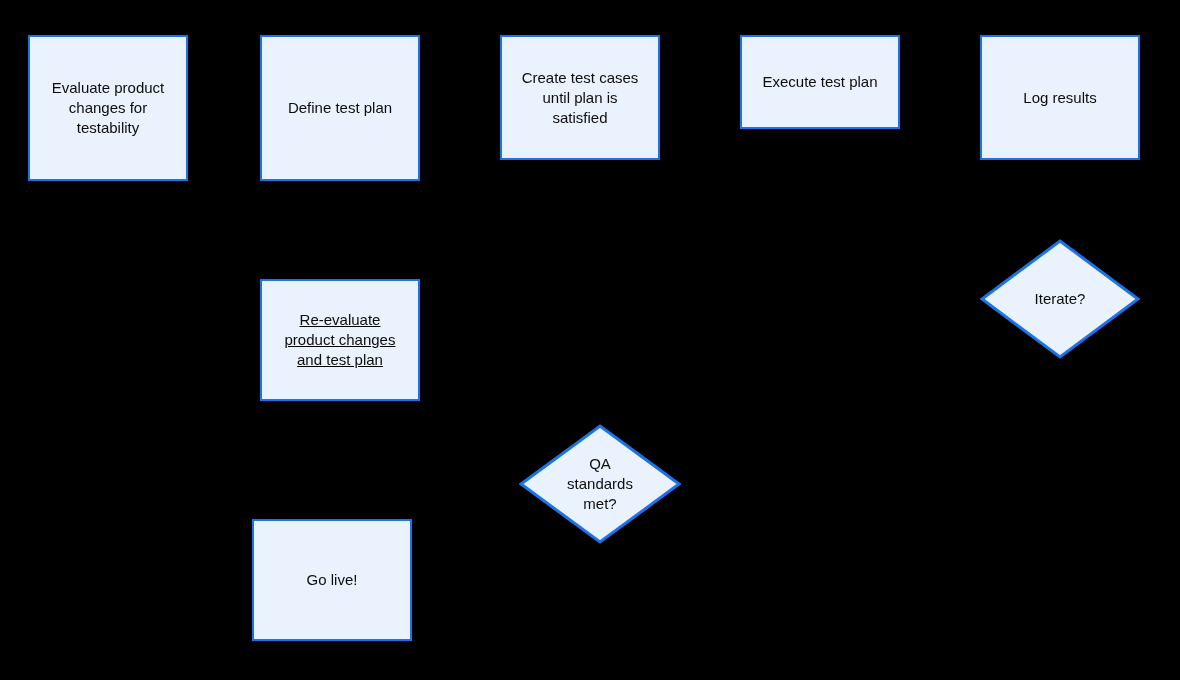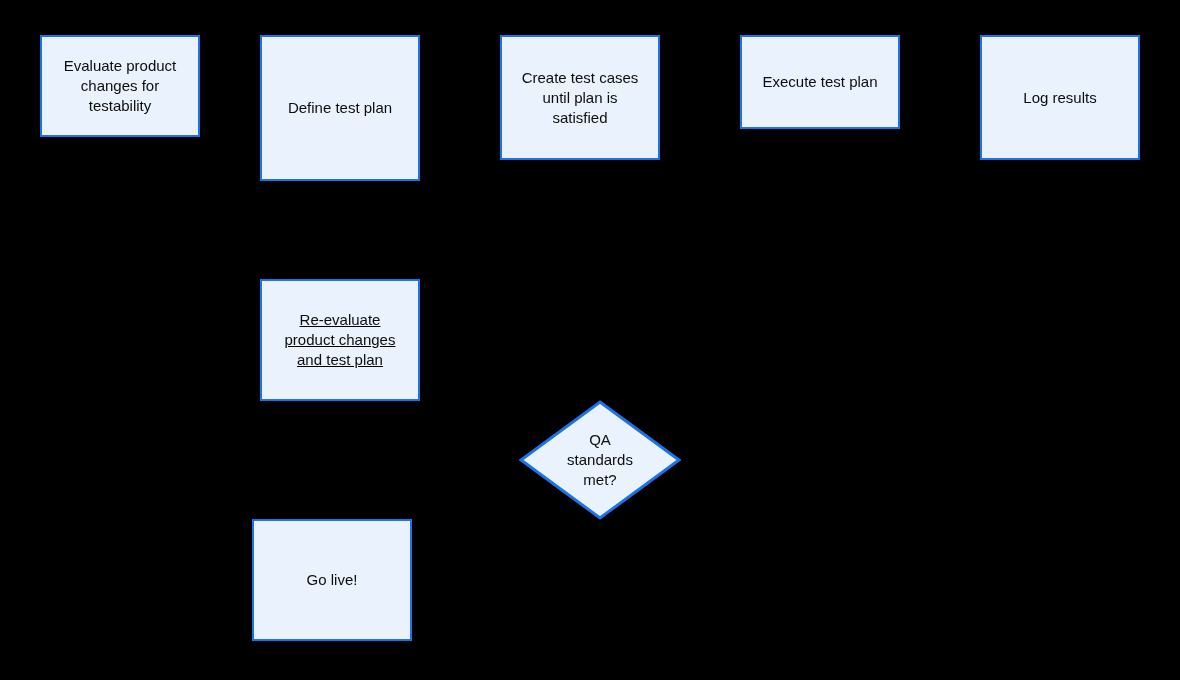--- a/index.html
+++ b/index.html
@@ -81,21 +81,21 @@
       <line x1="980" y1="299" x2="820" y2="299"></line>
       <line x1="820" y1="299" x2="820" y2="397"></line>
       <line x1="740" y1="460" x2="683" y2="460"></line>
       <line x1="519" y1="460" x2="340" y2="460"></line>
       <line x1="340" y1="460" x2="340" y2="403"></line>
       <line x1="340" y1="277" x2="340" y2="162"></line>
       <line x1="340" y1="460" x2="340" y2="517"></line>
     </g>
   </svg>
 
-  <div class="node process" style="left:40px; top:35px; width:160px; height:102px;">
+  <div class="node process" style="left:28px; top:35px; width:160px; height:146px;">
     <span class="node-label">Evaluate product
 changes for
 testability</span>
   </div>
 
   <div class="node process" style="left:260px; top:35px; width:160px; height:146px;justify-content:center;">
     <span class="node-label">Define test plan</span>
   </div>
 
   <div class="node process" style="left:500px; top:35px; width:160px; height:125px;">
@@ -105,29 +105,35 @@
   </div>
 
   <div class="node process" style="left:740px; top:35px; width:160px; height:94px;">
     <span class="node-label">Execute test plan</span>
   </div>
 
   <div class="node process" style="left:980px; top:35px; width:160px; height:125px;">
     <span class="node-label">Log results</span>
   </div>
 
+  <div class="node decision" style="left:980px; top:239px; width:160px; height:120px;">
+    <svg class="diamond-shape" viewBox="0 0 160 120" preserveAspectRatio="none">
+      <polygon points="80,2 158,60 80,118 2,60" fill="#eaf2fd" stroke="#1a73e8" stroke-width="3"></polygon>
+    </svg>
+    <span class="node-label">Iterate?</span>
+  </div>
 
   <div class="node process" style="left:260px; top:279px; width:160px; height:122px;text-decoration:underline;">
     <span class="node-label">Re-evaluate
 product changes
 and test plan</span>
   </div>
 
 
-  <div class="node decision" style="left:519px; top:400px; width:162px; height:120px;">
+  <div class="node decision" style="left:519px; top:424px; width:162px; height:120px;">
     <svg class="diamond-shape" viewBox="0 0 162 120" preserveAspectRatio="none">
       <polygon points="81,2 160,60 81,118 2,60" fill="#eaf2fd" stroke="#1a73e8" stroke-width="3"></polygon>
     </svg>
     <span class="node-label">QA
 standards
 met?</span>
   </div>
 
   <div class="node process" style="left:252px; top:519px; width:160px; height:122px;">
     <span class="node-label">Go live!</span>

